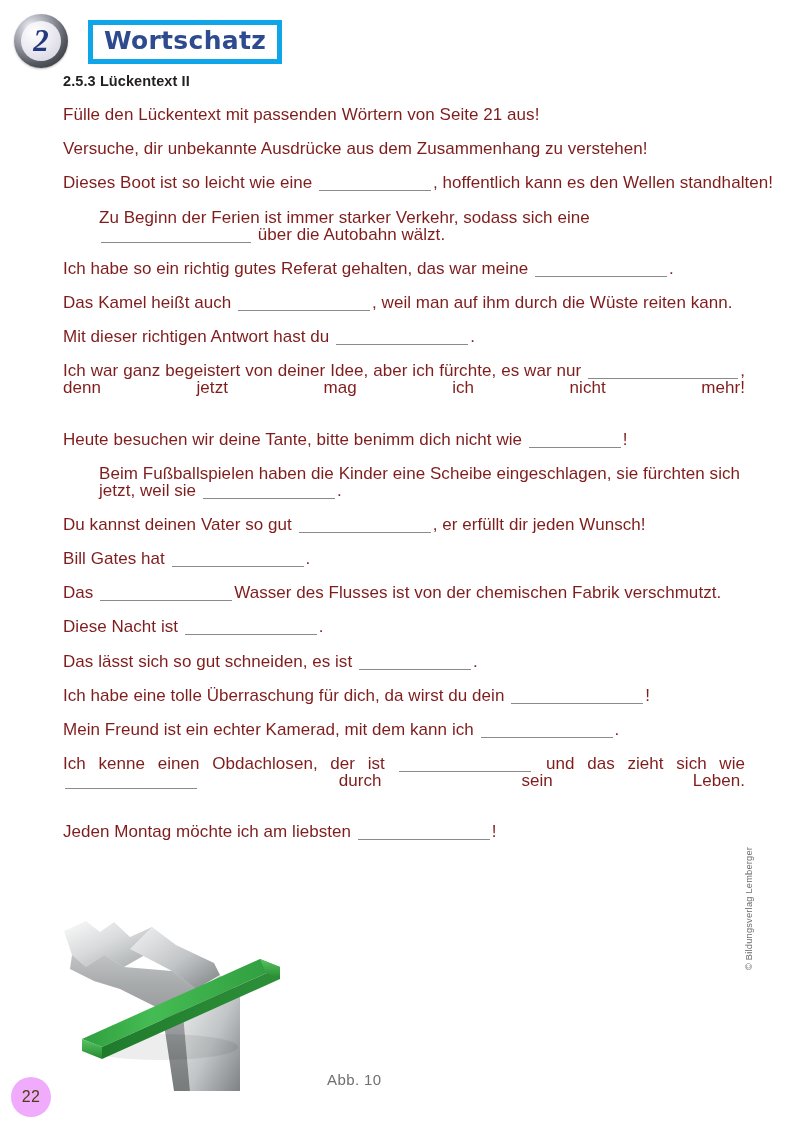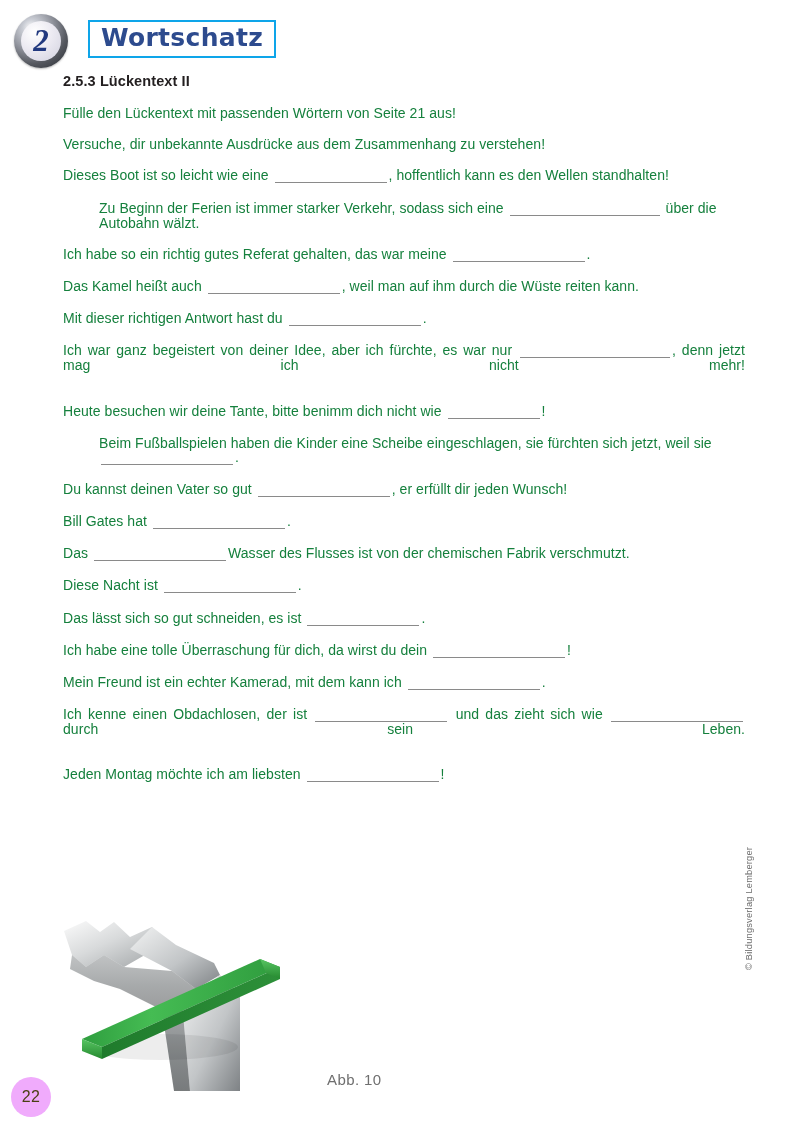--- a/index.html
+++ b/index.html
@@ -59,21 +59,21 @@
     font-weight: 700;
     color: #22397f;
     line-height: 1;
     margin-top: -2px;
     letter-spacing: 0;
   }
   #title-box {
     position: absolute;
     left: 74px;
     top: 8px;
-    border: 2px solid #0ea5e9;
+    border: 5px solid #0ea5e9;
     padding: 2px 11px 5px 11px;
     background: #ffffff;
   }
   #title-text {
     font-family: "DejaVu Sans", sans-serif;
     font-size: 25px;
     font-weight: 700;
     color: #2d4b8e;
     letter-spacing: 0.3px;
     line-height: 1.08;
@@ -92,22 +92,22 @@
   }
 
   
   #body-block {
     position: absolute;
     left: 63px;
     top: 106px;
     width: 682px;
   }
   .line {
-    font-size: 14px;
-    color: #15803d;
+    font-size: 17px;
+    color: #7f1d1d;
     line-height: 1;
     margin-bottom: 17.2px;
     white-space: nowrap;
     letter-spacing: 0.05px;
   }
   .line.wrap {
     white-space: normal;
     margin-left: 36px;
   }
   .line.justify {

